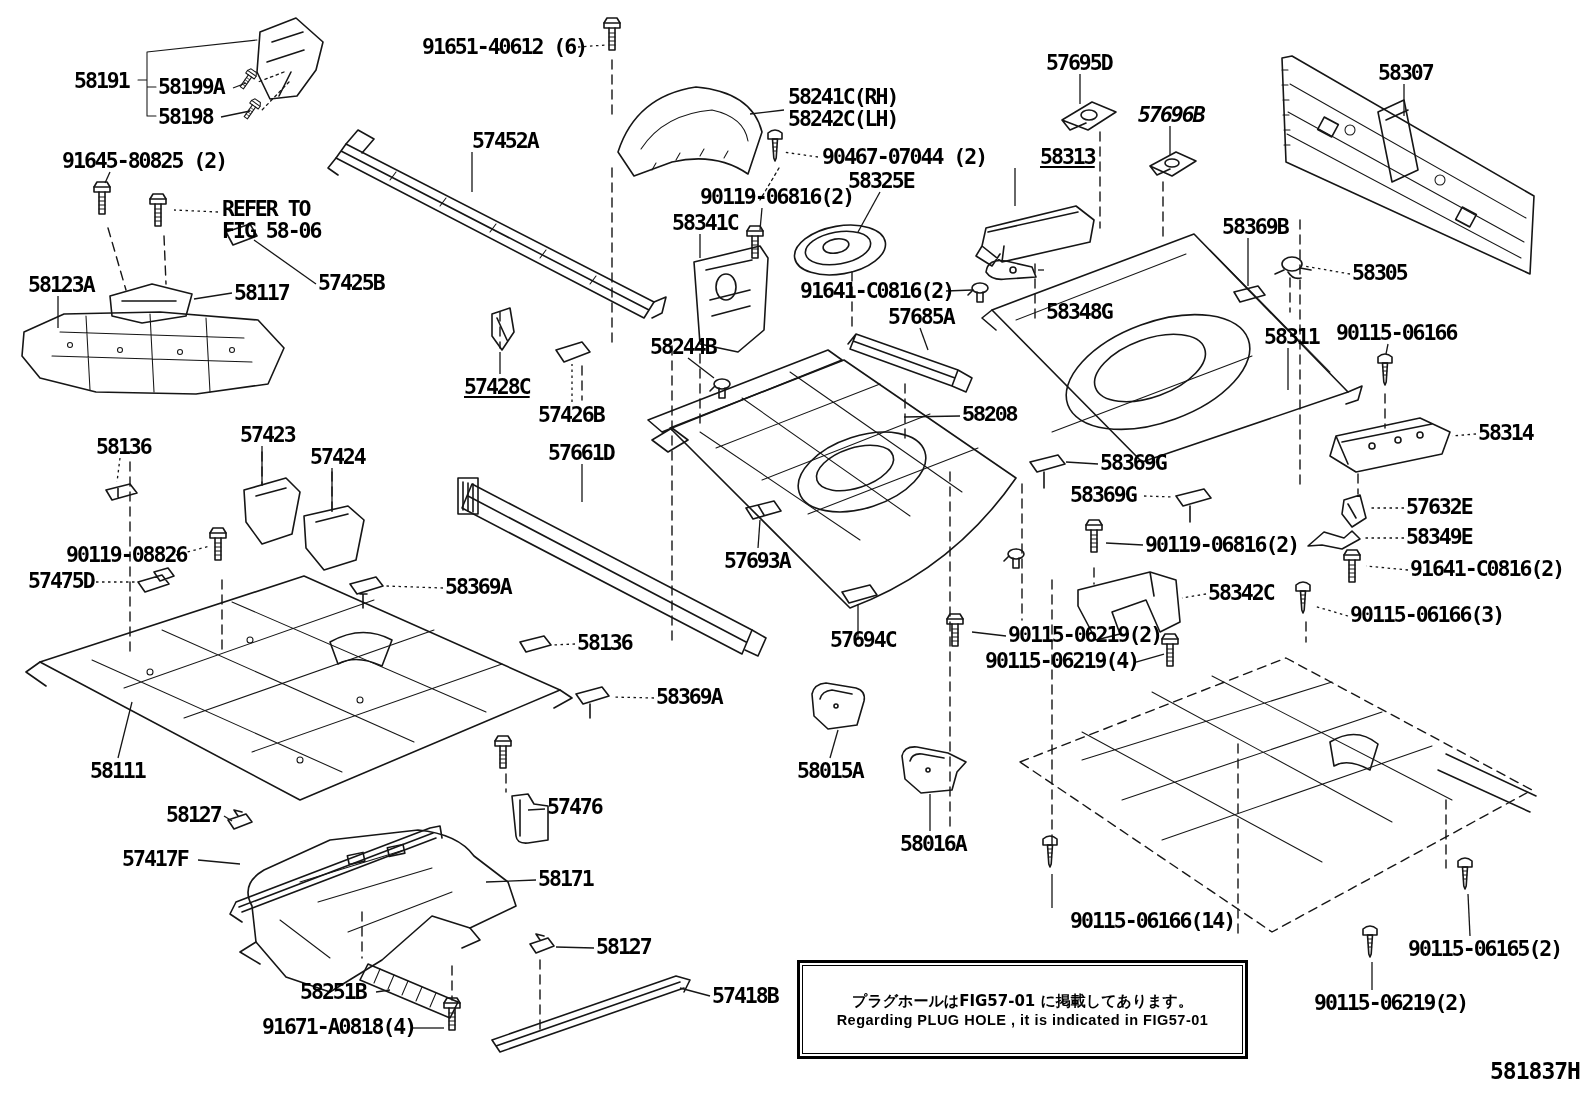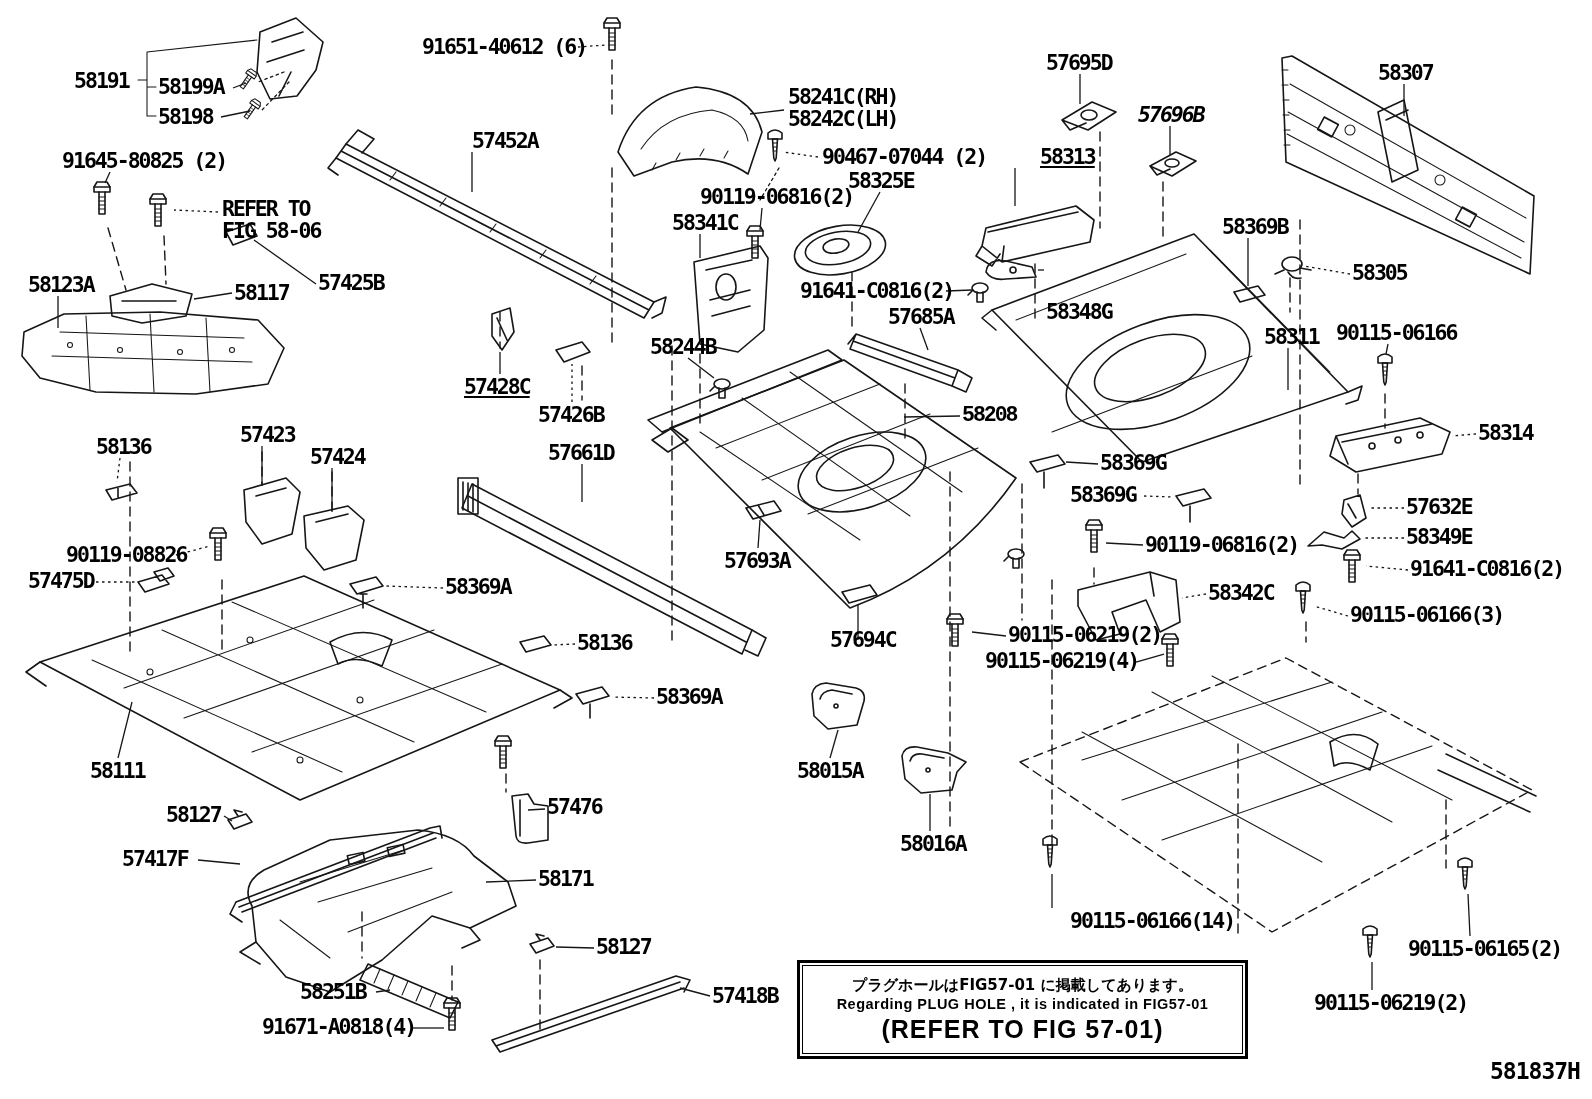--- a/index.html
+++ b/index.html
@@ -425,17 +425,16 @@
       <div class="plabel" style="left: 262px; top: 1016px;">91671-A0818(4)</div>
       <div class="plabel" style="left: 712px; top: 985px;">57418B</div>
       <div class="plabel" style="left: 1056px; top: 910px; margin-left: 14px;">90115-06166(14)</div>
       <div class="plabel" style="left: 1408px; top: 938px;">90115-06165(2)</div>
       <div class="plabel" style="left: 1314px; top: 992px;">90115-06219(2)</div>
     </div>
 
   <div id="note-box">
     <div class="jp">プラグホールはFIG57-01 に掲載してあります。</div>
     <div class="en">Regarding PLUG HOLE , it is indicated in FIG57-01</div>
-    <div class="ref">(REFER TO FIG 57-01)</div>
   </div>
 
   <div id="fig-code">581837H</div>
 </div>
 
 </body></html>

